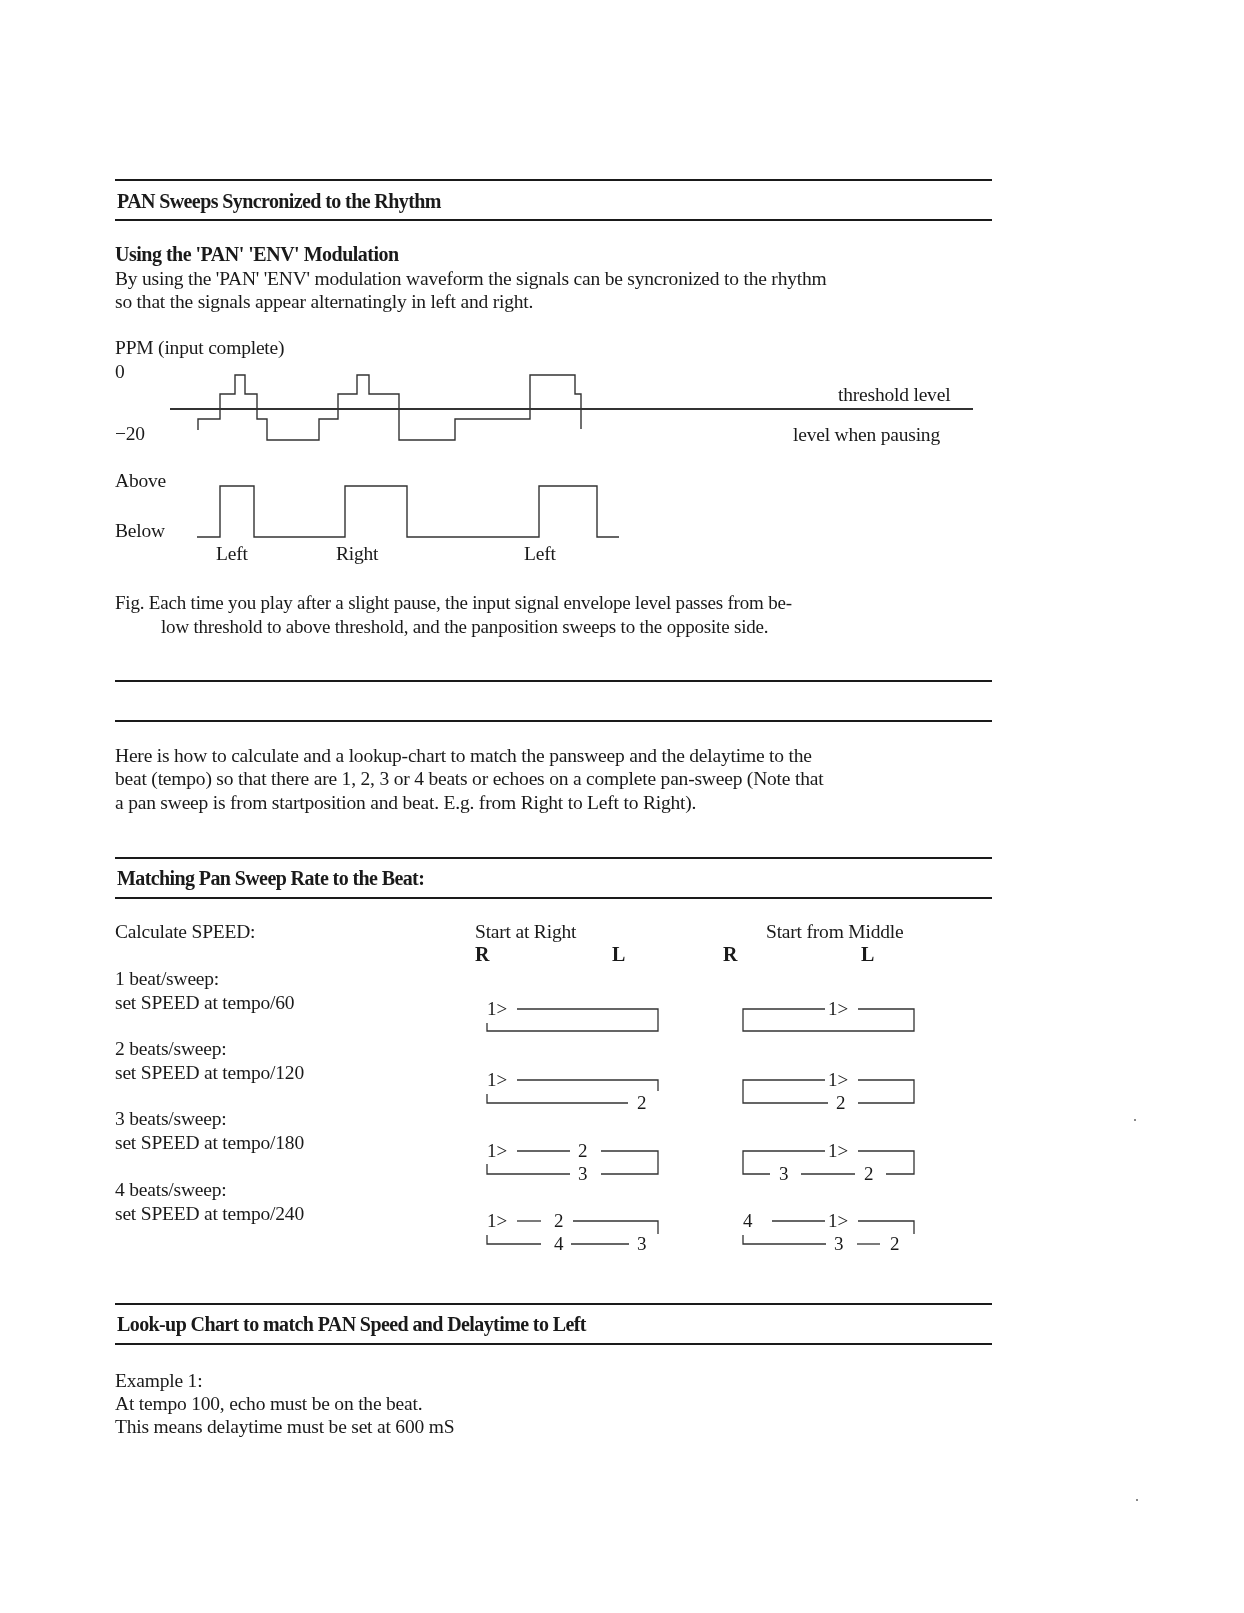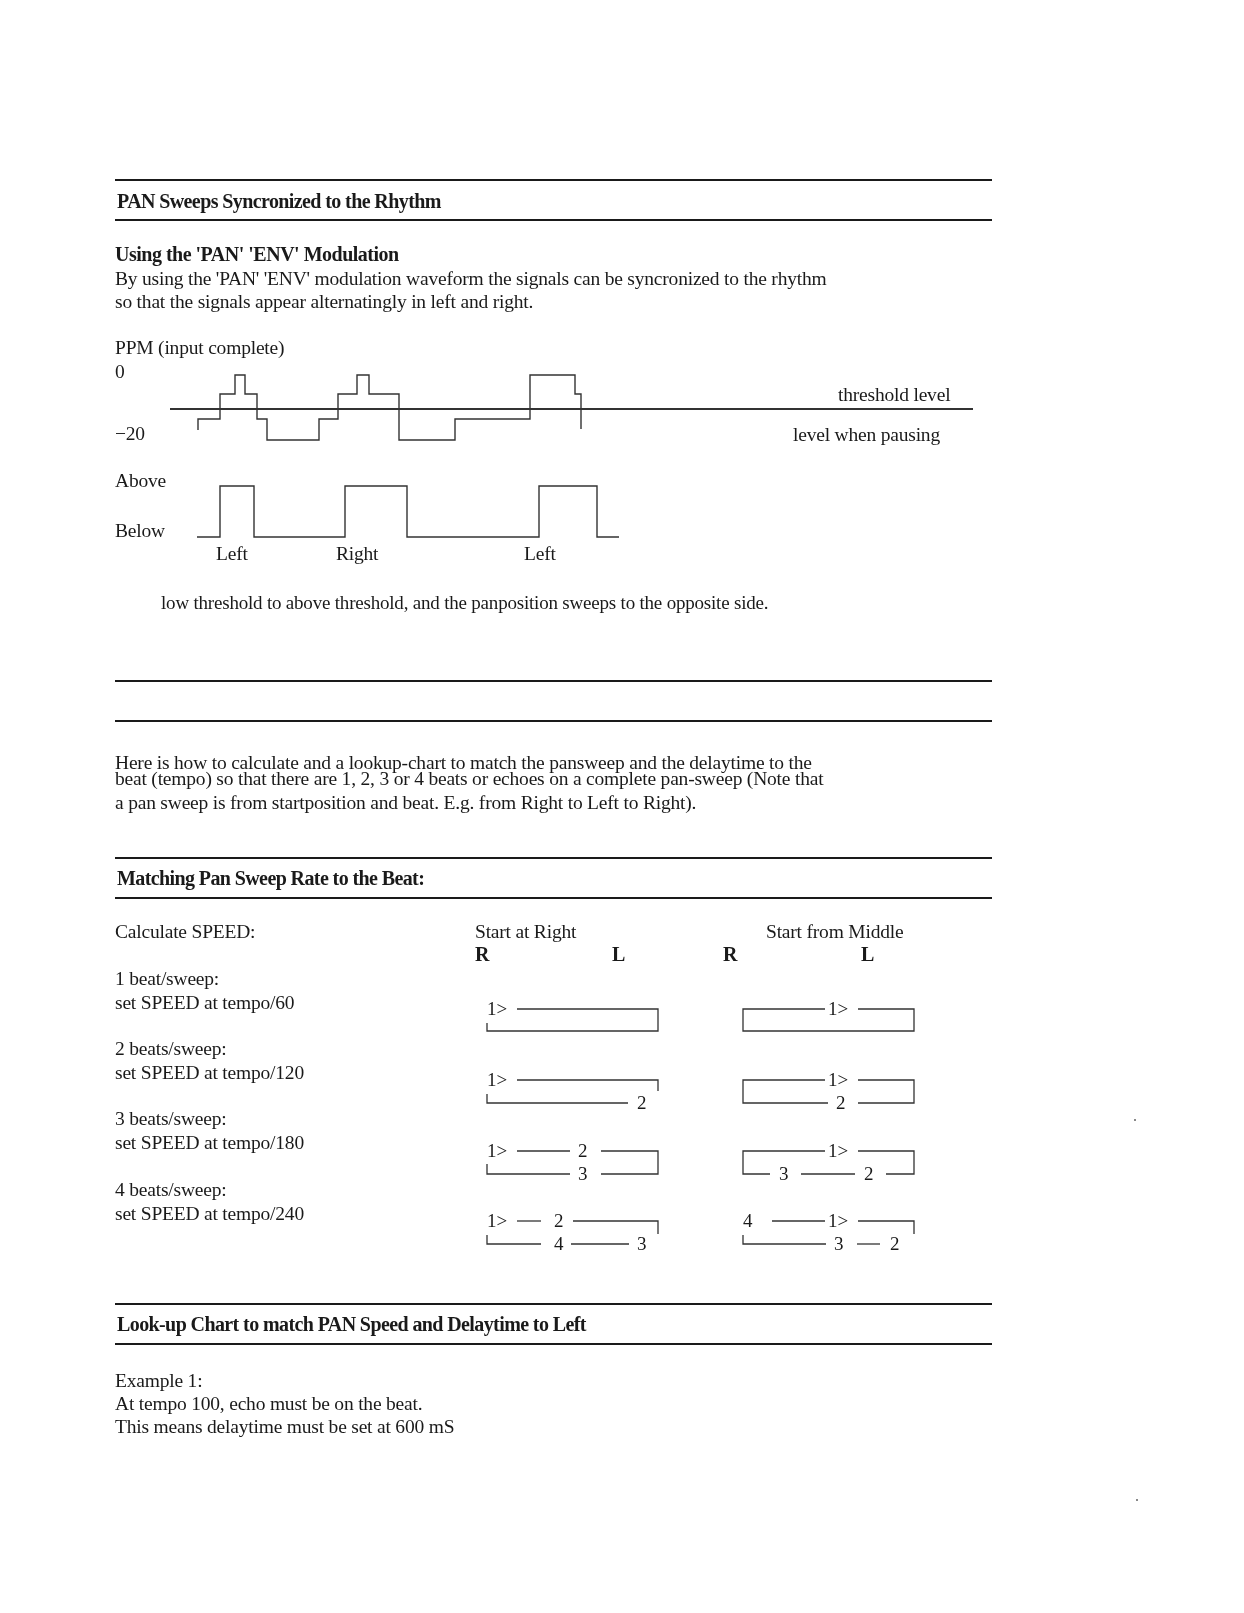--- a/index.html
+++ b/index.html
@@ -45,26 +45,27 @@
     <line x1="170" y1="400" x2="973" y2="400" stroke-width="2" stroke="#111"></line>
 
     <polyline stroke-width="1.4" points="
       198,421 198,410 220,410 220,398 220,398 220,385 235,385 235,366 245,366 245,385 257,385 257,410 267,410 267,431 319,431 319,410 338,410 338,385 357,385 357,366 369,366 369,385 399,385 399,431 455,431 455,410 530,410 530,398 530,378 530,366 575,366 575,385 581,385 581,420"></polyline>
 
     <polyline stroke-width="1.4" points="
       197,528 220,528 220,477 254,477 254,528 345,528 345,477 407,477 407,528 539,528 539,477 597,477 597,528 619,528"></polyline>
   </svg>
 
   <div class="txt fig-cap" style="left:115px; top:582px; font-size:19px;">
+    <span>Fig. Each time you play after a slight pause, the input signal envelope level passes from be-</span>
     <span class="indent">low threshold to above threshold, and the panposition sweeps to the opposite side.</span>
   </div>
 
   <div class="rule" style="top:671px"></div>
   <div class="rule" style="top:711px"></div>
-  <div class="txt" style="left:115px; top:735px;margin-top:7px;">Here is how to calculate and a lookup-chart to match the pansweep and the delaytime to the</div>
+  <div class="txt" style="left:115px; top:735px;">Here is how to calculate and a lookup-chart to match the pansweep and the delaytime to the</div>
   <div class="txt" style="left:115px; top:758px;">beat (tempo) so that there are 1, 2, 3 or 4 beats or echoes on a complete pan-sweep (Note that</div>
   <div class="txt" style="left:115px; top:782px;">a pan sweep is from startposition and beat. E.g. from Right to Left to Right).</div>
 
   <div class="rule" style="top:848px"></div>
   <div class="h-bar" style="top:858px">Matching Pan Sweep Rate to the Beat:</div>
   <div class="rule" style="top:888px"></div>
 
   <div class="txt" style="left:115px; top:911px;">Calculate SPEED:</div>
   <div class="txt" style="left:475px; top:911px;">Start at Right</div>
   <div class="txt" style="left:723px; top:911px;margin-left:43px;">Start from Middle</div>

